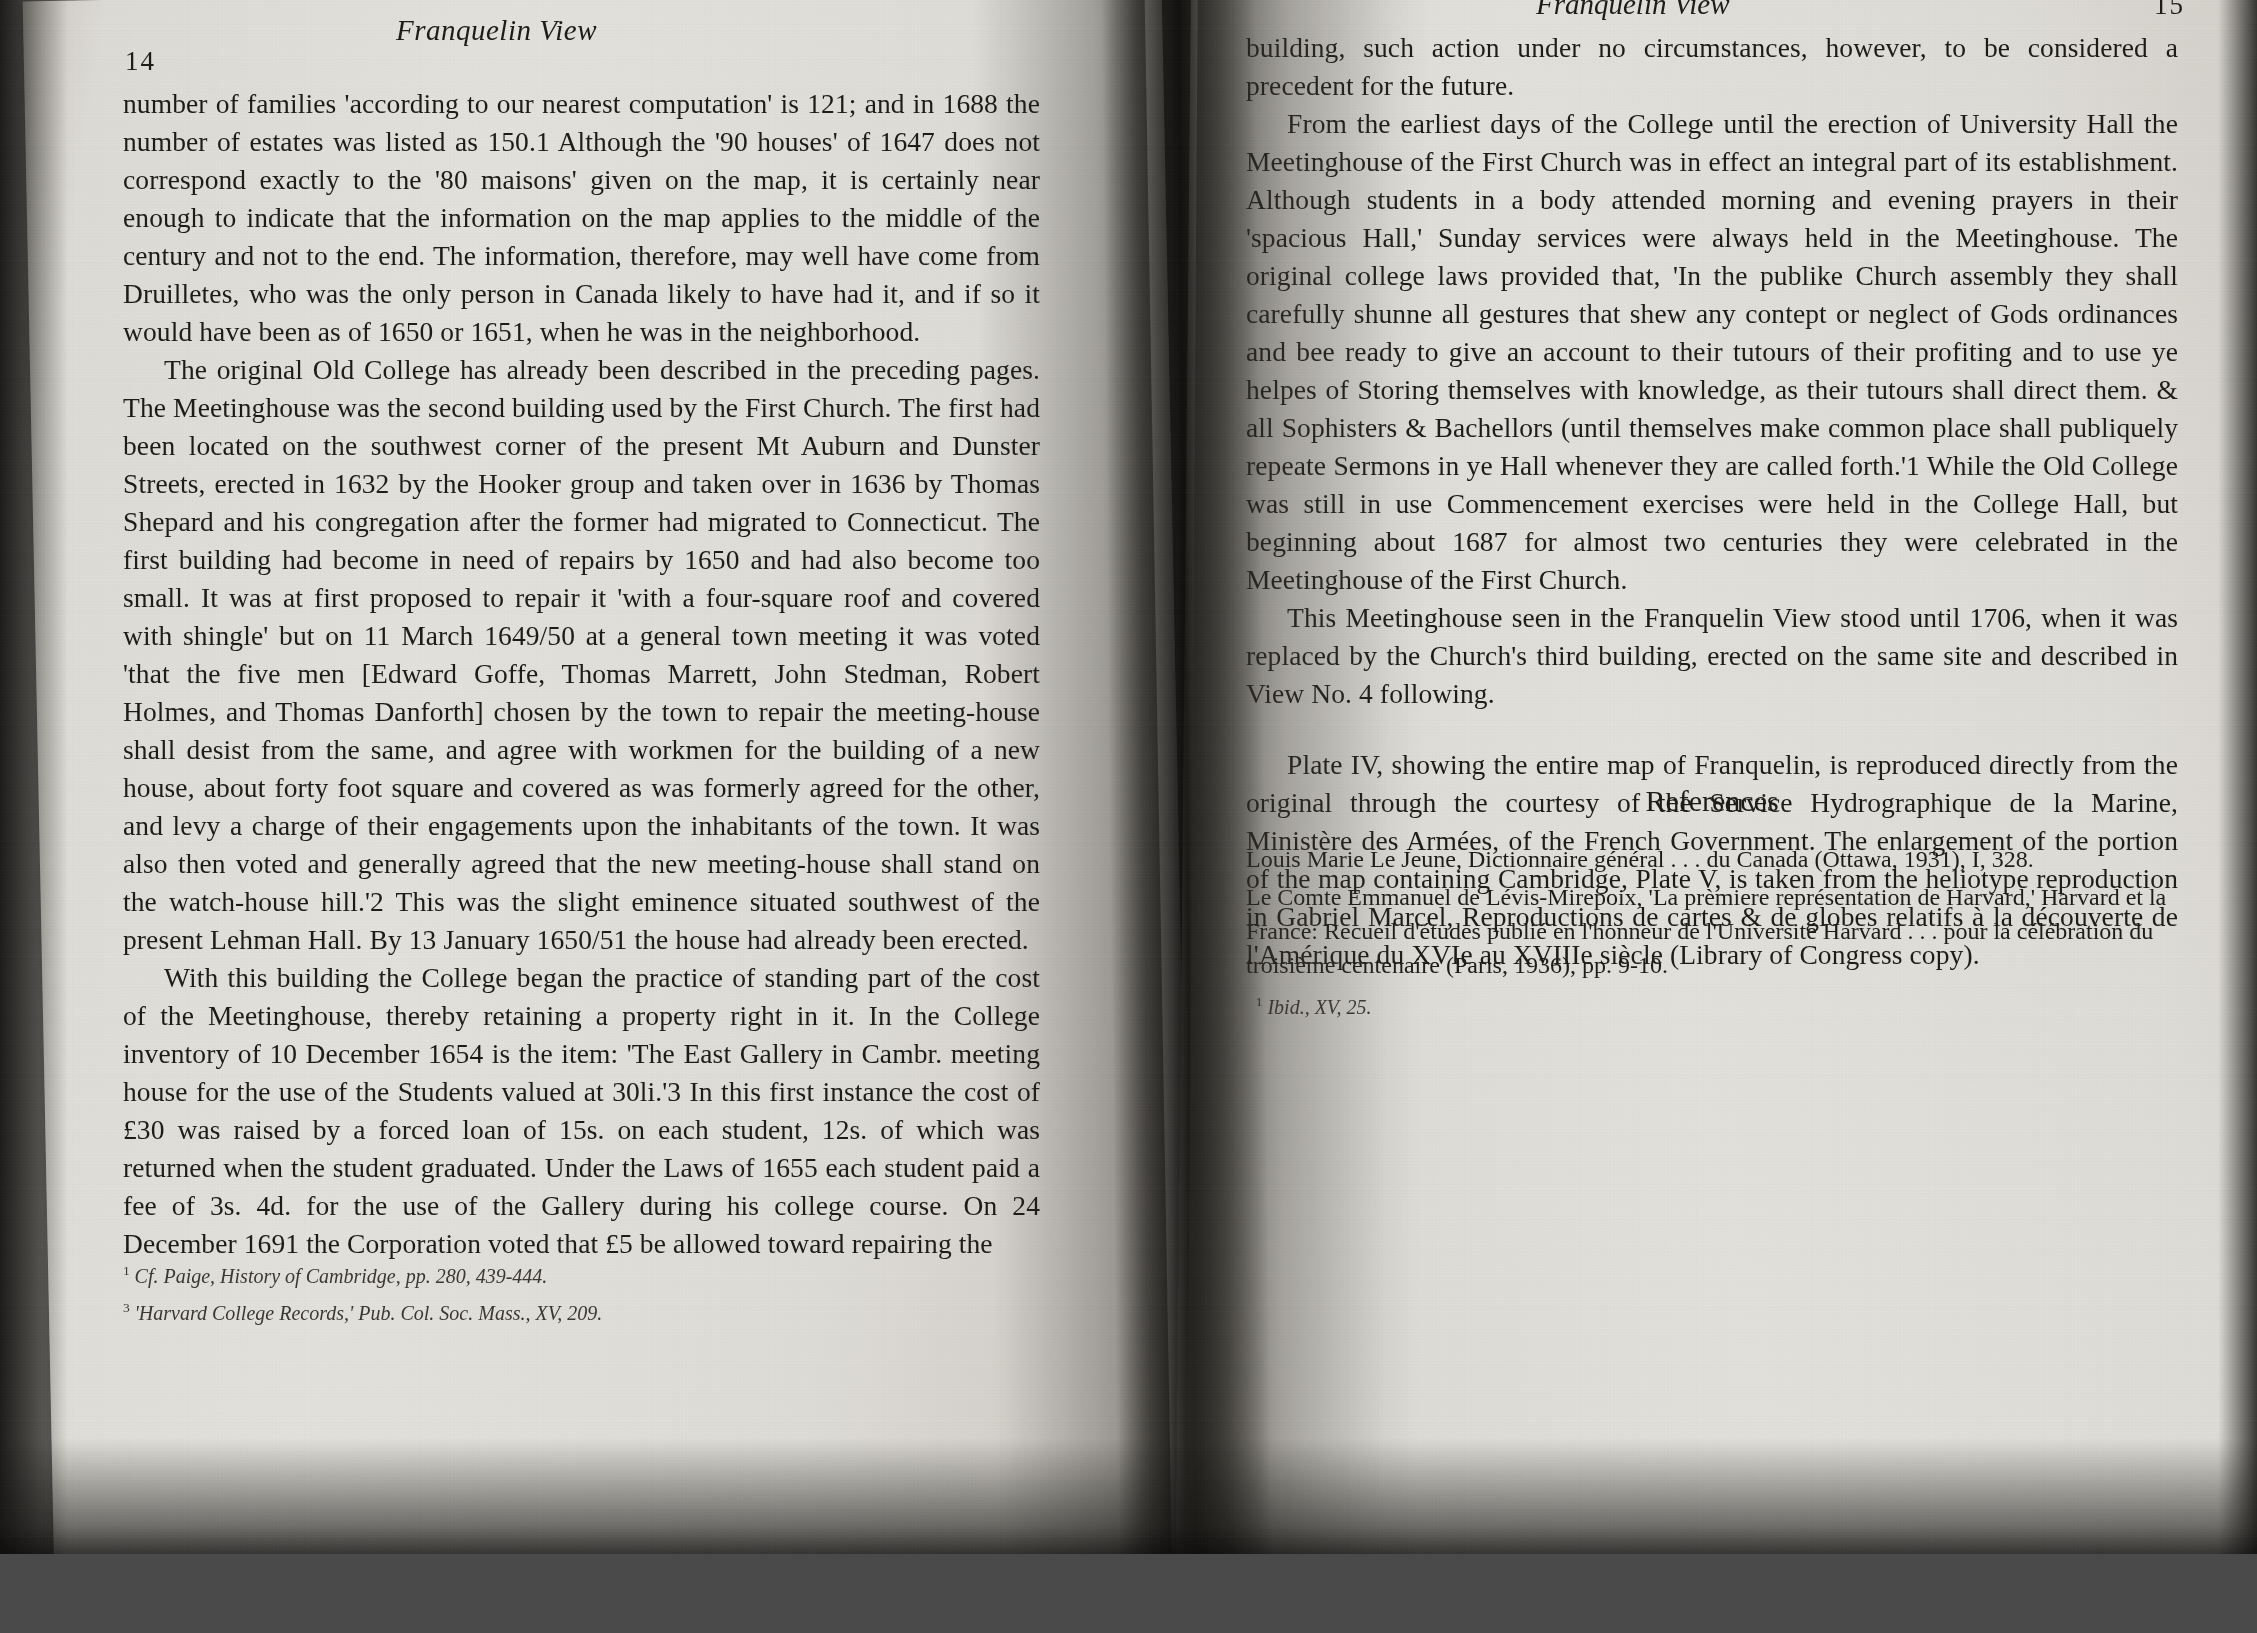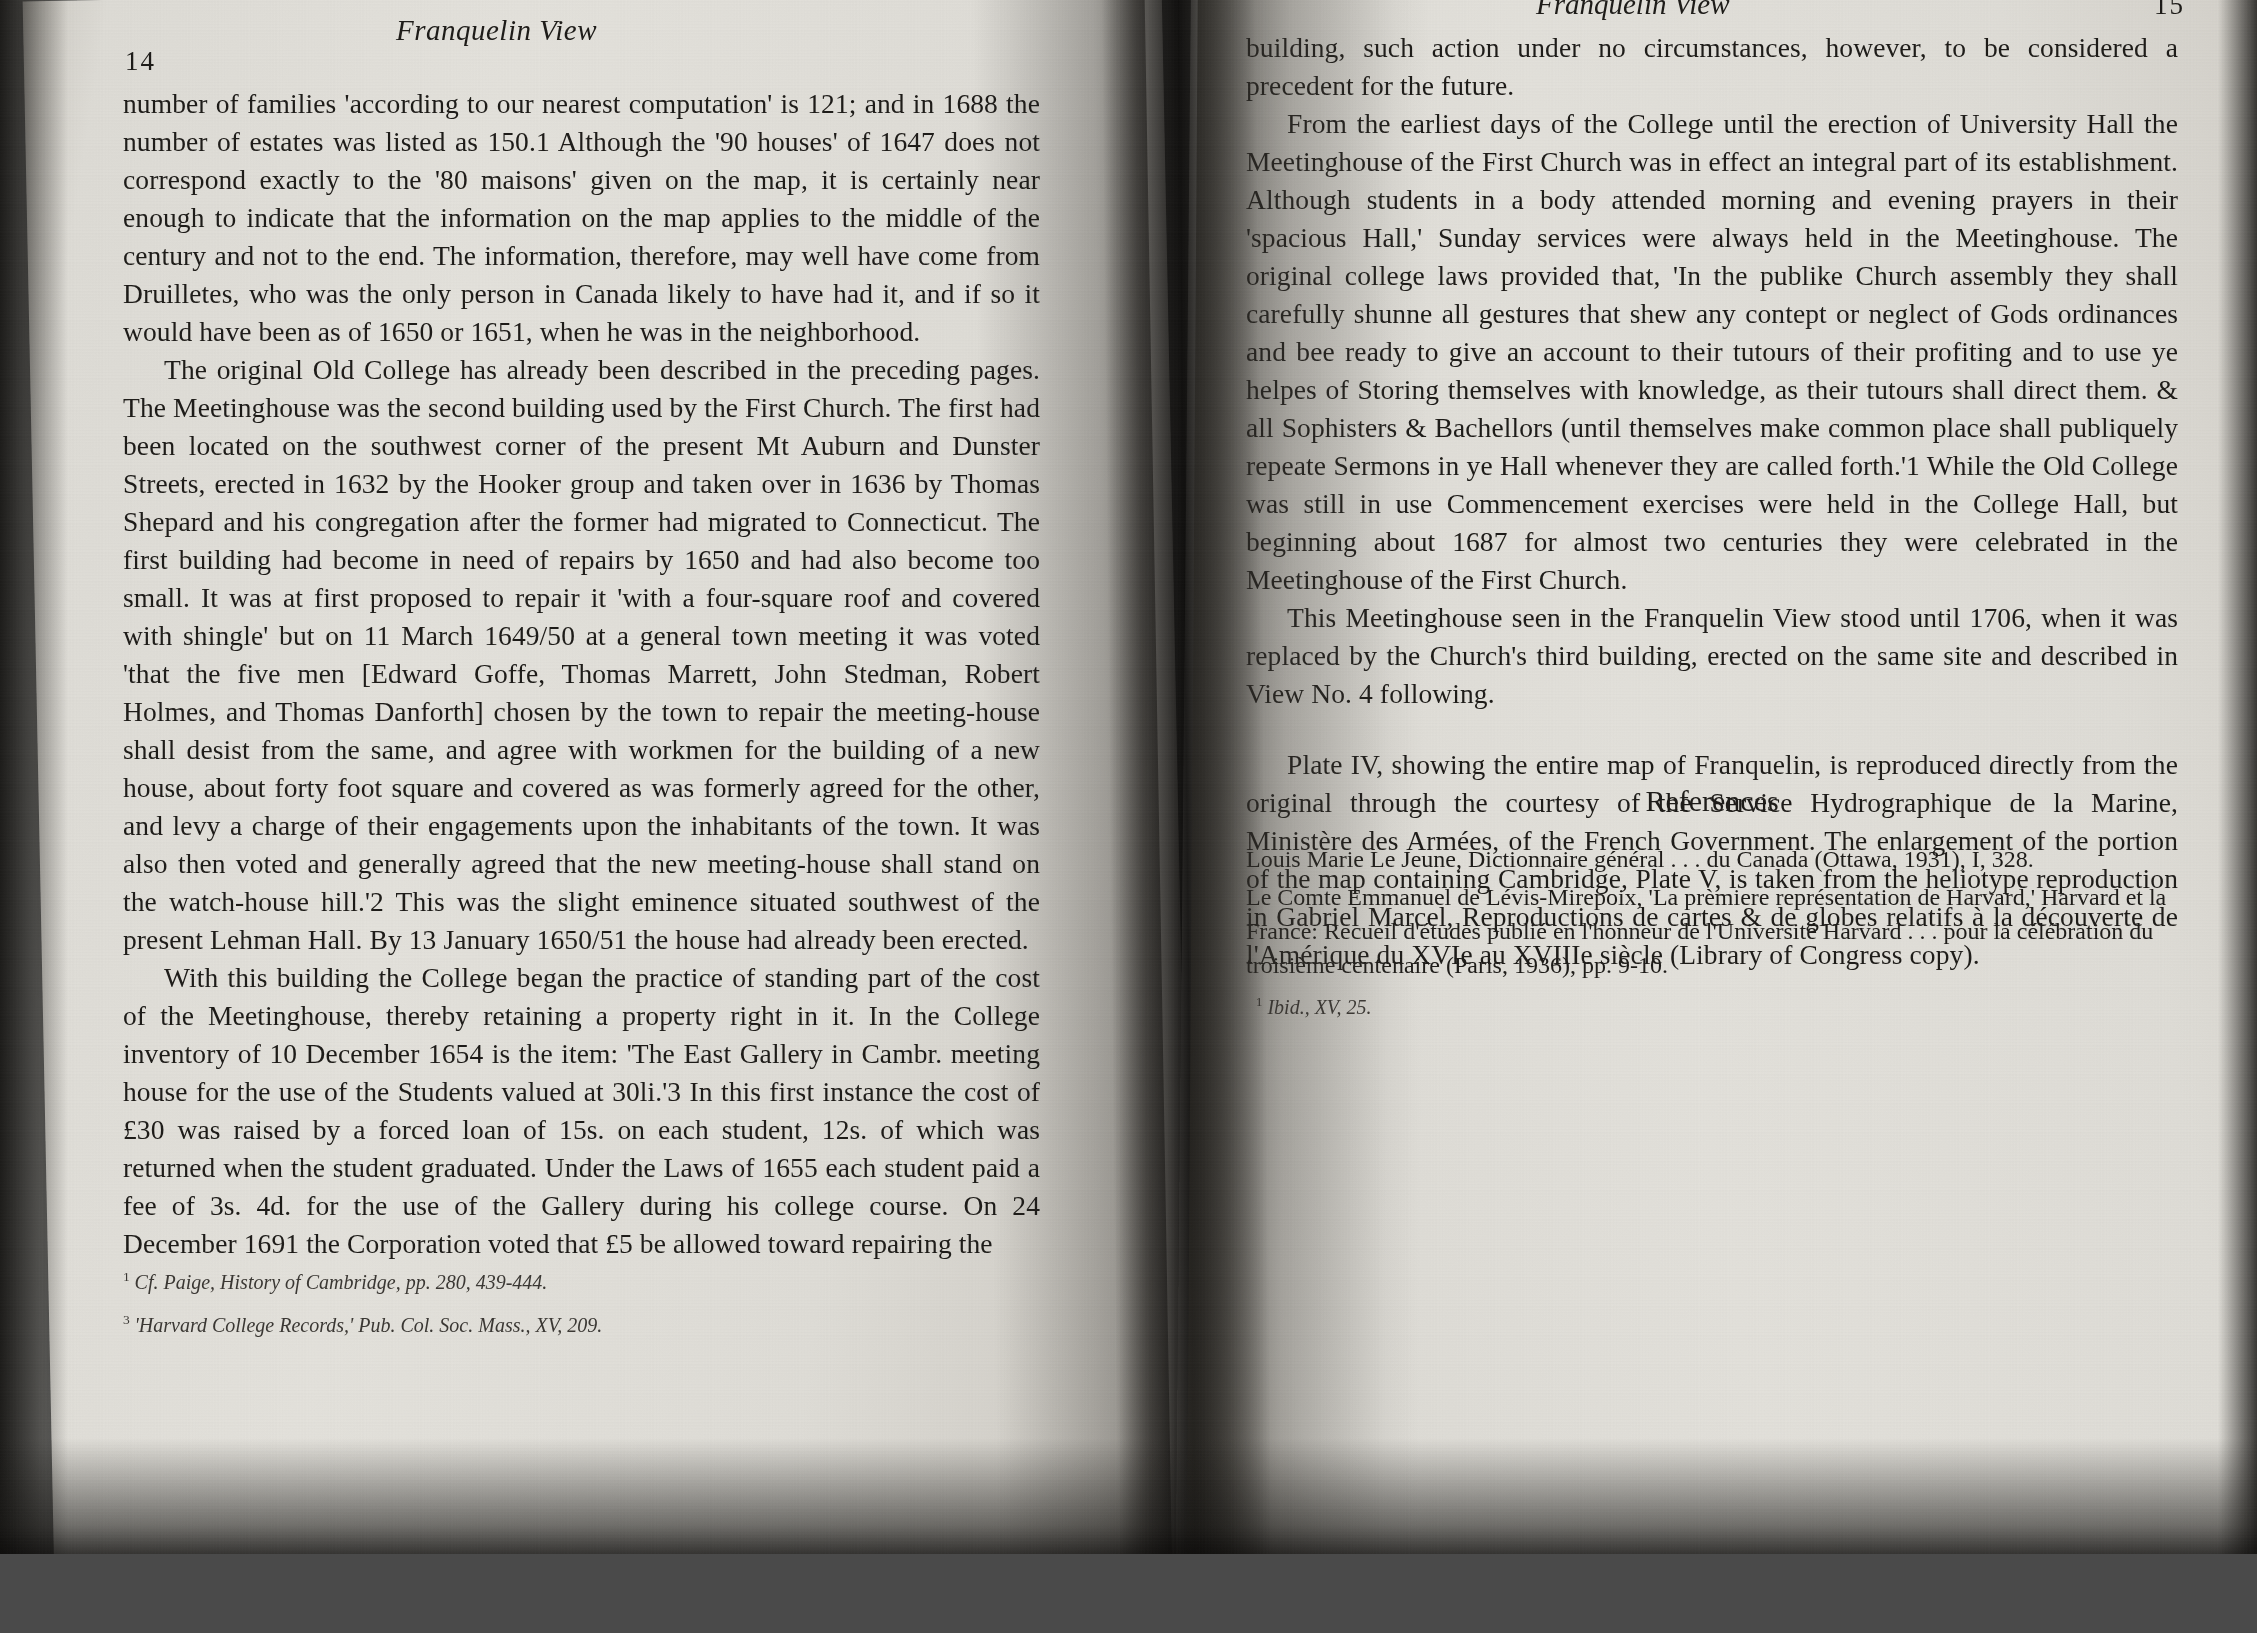--- a/index.html
+++ b/index.html
@@ -160,21 +160,21 @@
 
   #left-notes {
     position: absolute;
     left: 46px;
     top: 1255px;
     width: 869px;
     font-size: 20px;
     line-height: 31px;
     color: #3a3733;
   }
-  #left-notes .note { white-space: nowrap; margin-top: 6px; }
+  #left-notes .note { white-space: nowrap; }
   #left-notes .note-num {
     font-size: 13.5px;
     vertical-align: super;
     margin-right: 4.8px;
   }
 
   
   #right-content {
     left: 1246px;
     top: 0;

